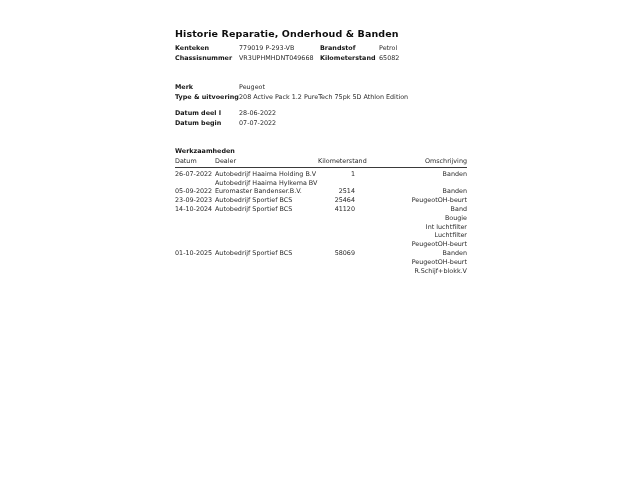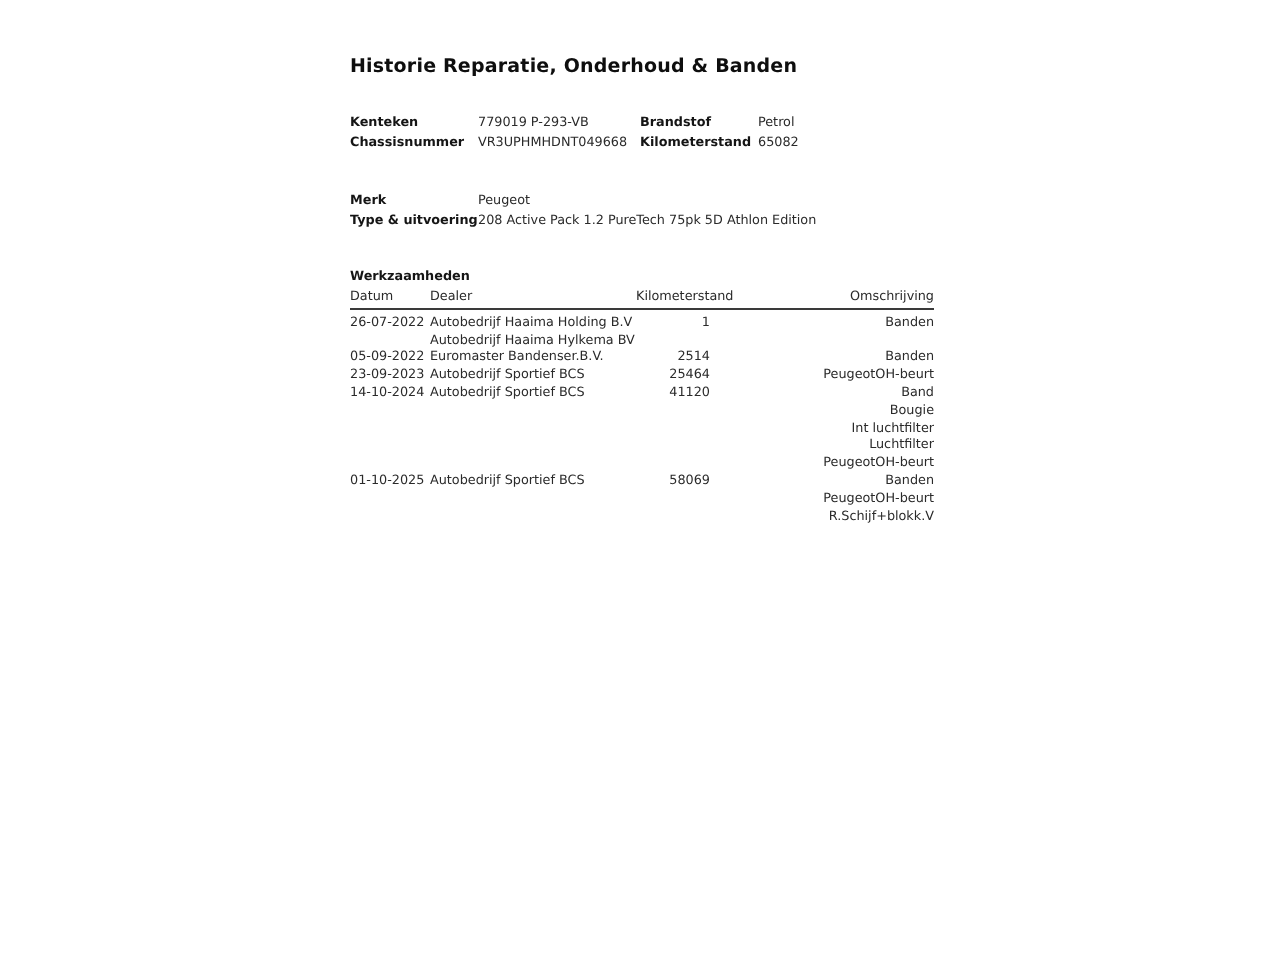--- a/index.html
+++ b/index.html
@@ -17,21 +17,21 @@
     position: absolute;
     left: 175px;
     top: 28px;
     width: 292px;
   }
   .doc-title {
     font-size: 9.5px;
     font-weight: bold;
     color: #0e0e0e;
     letter-spacing: 0.1px;
-    margin-bottom: 17px;
+    margin-bottom: 4px;
     white-space: nowrap;
   }
   .info-grid-4 {
     display: grid;
     grid-template-columns: 64px 81px 59px 88px;
     font-size: 6.4px;
     line-height: 10px;
   }
   .info-grid-2 {
     display: grid;
@@ -91,20 +91,26 @@
     <div class="val">65082</div>
   </div>
 
   <div class="info-grid-2 block-model">
     <div class="lbl">Merk</div>
     <div class="val">Peugeot</div>
     <div class="lbl">Type &amp; uitvoering</div>
     <div class="val">208 Active Pack 1.2 PureTech 75pk 5D Athlon Edition</div>
   </div>
 
+  <div class="info-grid-2 block-dates">
+    <div class="lbl">Datum deel I</div>
+    <div class="val">28-06-2022</div>
+    <div class="lbl">Datum begin</div>
+    <div class="val">07-07-2022</div>
+  </div>
 
   <div class="werk-section">
     <div class="werk-title">Werkzaamheden</div>
 
     <div class="werk-grid">
       <div class="werk-head">Datum</div>
       <div class="werk-head">Dealer</div>
       <div class="werk-head c-km">Kilometerstand</div>
       <div class="werk-head c-oms">Omschrijving</div>
     </div>

